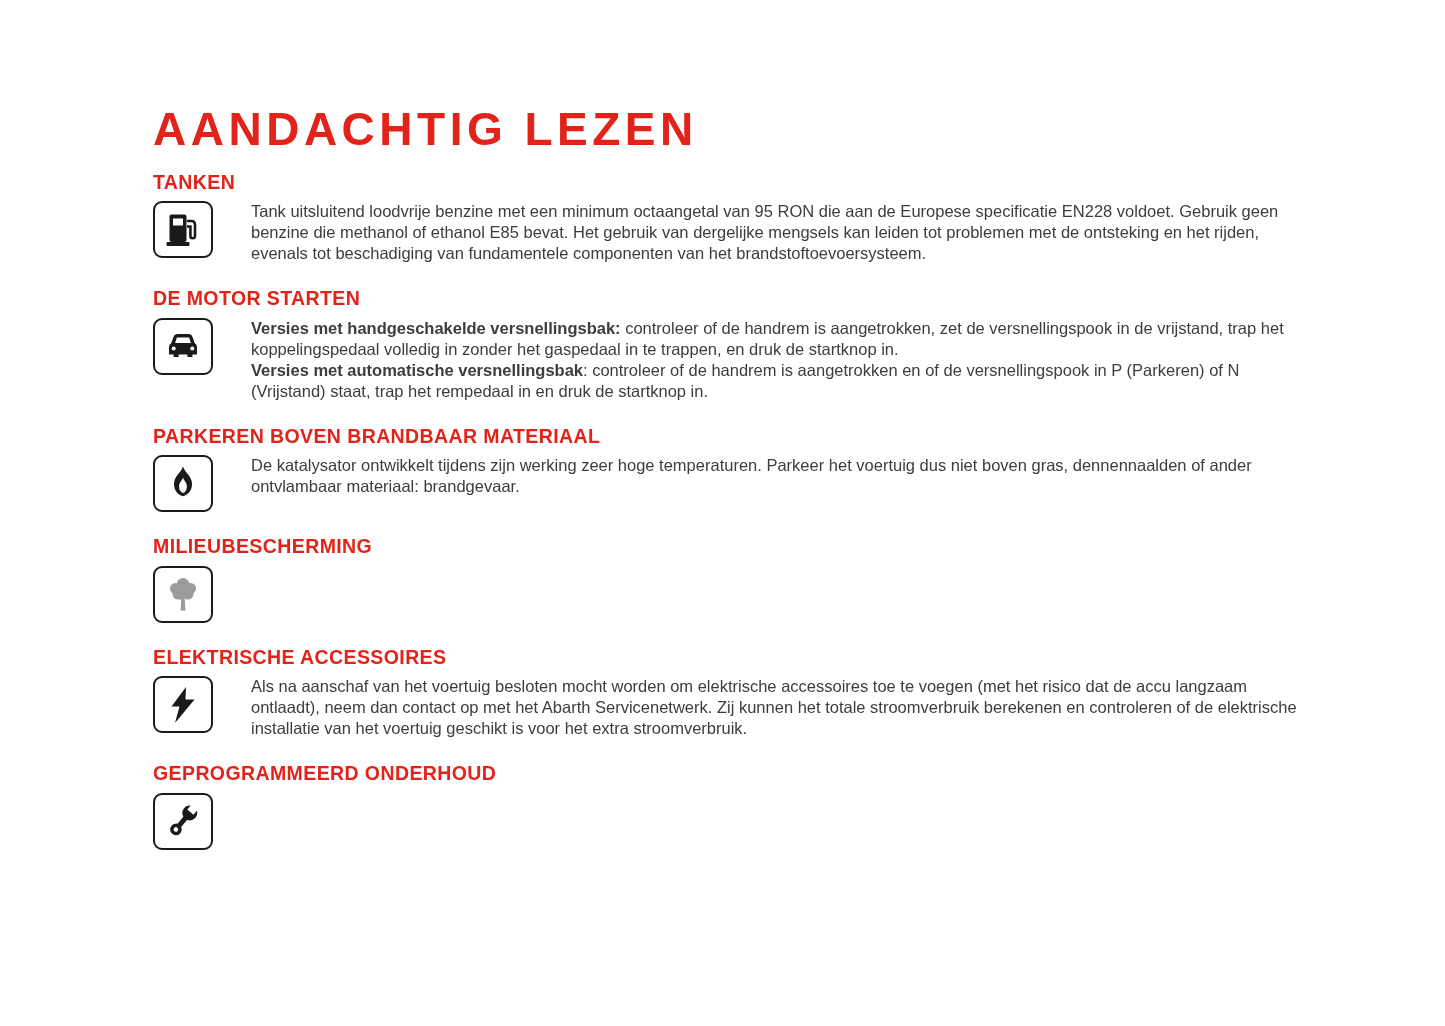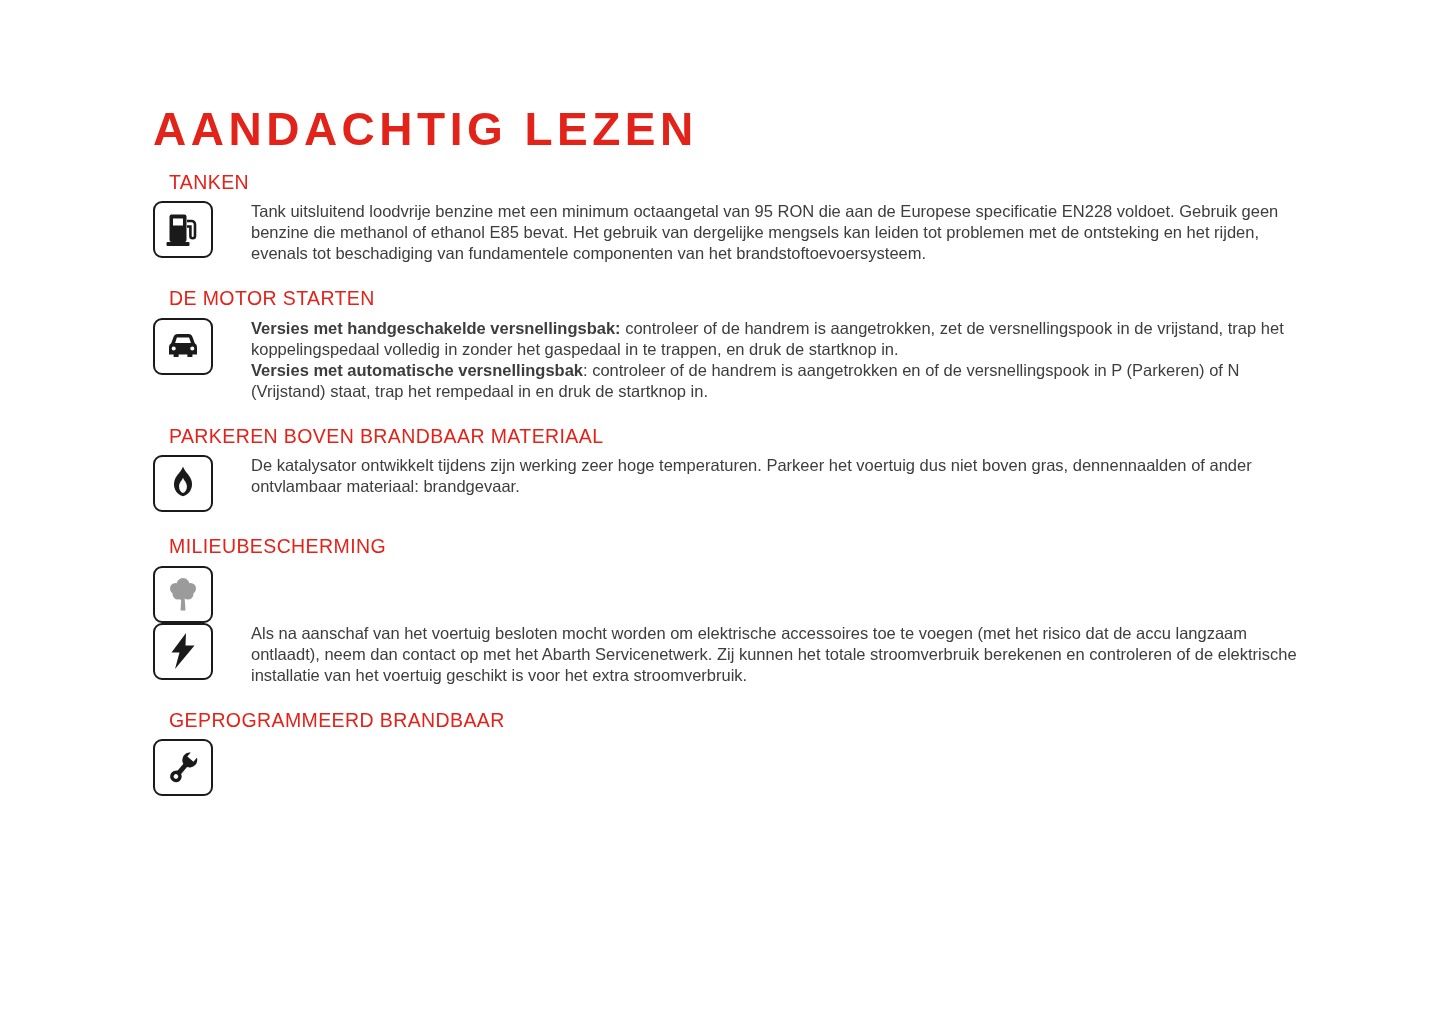--- a/index.html
+++ b/index.html
@@ -22,24 +22,24 @@
   .doc-title{
     margin:0 0 20px 0;
     color:var(--accent);
     font-size:46px;
     font-weight:bold;
     letter-spacing:4.5px;
     line-height:1;
   }
   .manual-section{margin:0;}
   .section-heading{
-    margin:24px 0 9px 16px;
+    margin:24px 0 9px 0;
     color:var(--accent);
     font-size:19.5px;
-    font-weight:normal;
+    font-weight:bold;
     letter-spacing:0.4px;
     line-height:1.05;
   }
   .manual-section:first-of-type .section-heading{margin-top:0;}
   .section-row{
     display:flex;
     align-items:flex-start;
   }
   .icon-box{
     flex:0 0 60px;
@@ -124,33 +124,34 @@
               <circle cx="15" cy="20" r="5.5"></circle>
               <circle cx="25" cy="20" r="5.5"></circle>
               <circle cx="20" cy="16.5" r="6.5"></circle>
               <path d="M18.5 21.5 h3 l1 15 h-5 Z"></path>
               <path d="M19 27 l-4.5-4 1.2-1.2 4.3 3.6 Z"></path>
             </svg>
           </div>
         </div>
       </section>
       <section class="manual-section">
+        <h2 class="section-heading">ELEKTRISCHE ACCESSOIRES</h2>
         <div class="section-row">
           <div class="icon-box">
             <svg width="40" height="40" viewBox="0 0 40 40">
               <polygon fill="var(--icon-black)" points="23,2 8.5,21.5 16.5,21.5 12,38 31.5,14.5 22.5,14.5"></polygon>
             </svg>
           </div>
           <div class="section-text">
             <p><span>Als na aanschaf van het voertuig besloten mocht worden om elektrische accessoires toe te voegen (met het risico dat de accu langzaam ontlaadt), neem dan contact op met het Abarth Servicenetwerk. Zij kunnen het totale stroomverbruik berekenen en controleren of de elektrische installatie van het voertuig geschikt is voor het extra stroomverbruik.</span></p>
           </div>
         </div>
       </section>
       <section class="manual-section">
-        <h2 class="section-heading">GEPROGRAMMEERD BRANDBAAR</h2>
+        <h2 class="section-heading">GEPROGRAMMEERD ONDERHOUD</h2>
         <div class="section-row">
           <div class="icon-box">
             <svg width="40" height="40" viewBox="0 0 40 40">
               <g transform="rotate(40 20 20)">
                 <circle cx="20" cy="9.5" r="7.5" fill="var(--icon-black)"></circle>
                 <rect x="16" y="-2" width="8" height="10.5" fill="#fff"></rect>
                 <rect x="17.6" y="12" width="4.8" height="17" fill="var(--icon-black)"></rect>
                 <circle cx="20" cy="31" r="5.8" fill="var(--icon-black)"></circle>
                 <circle cx="20" cy="31" r="2.3" fill="#fff"></circle>
               </g>

